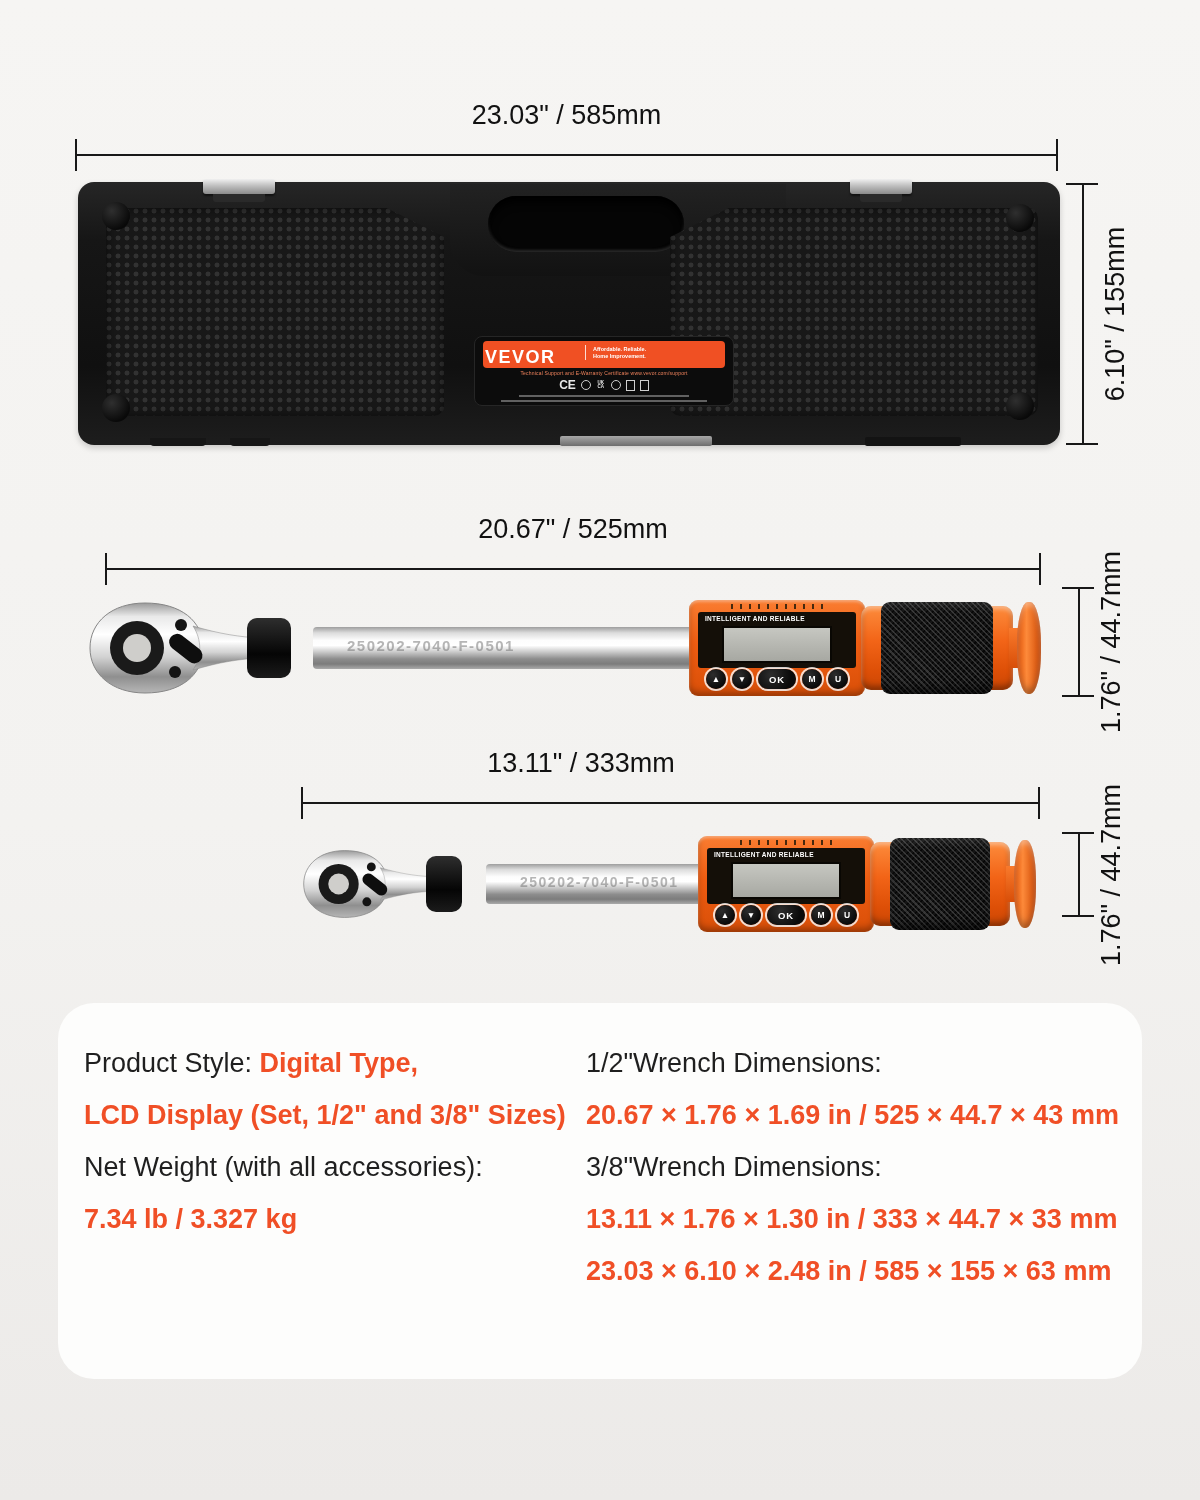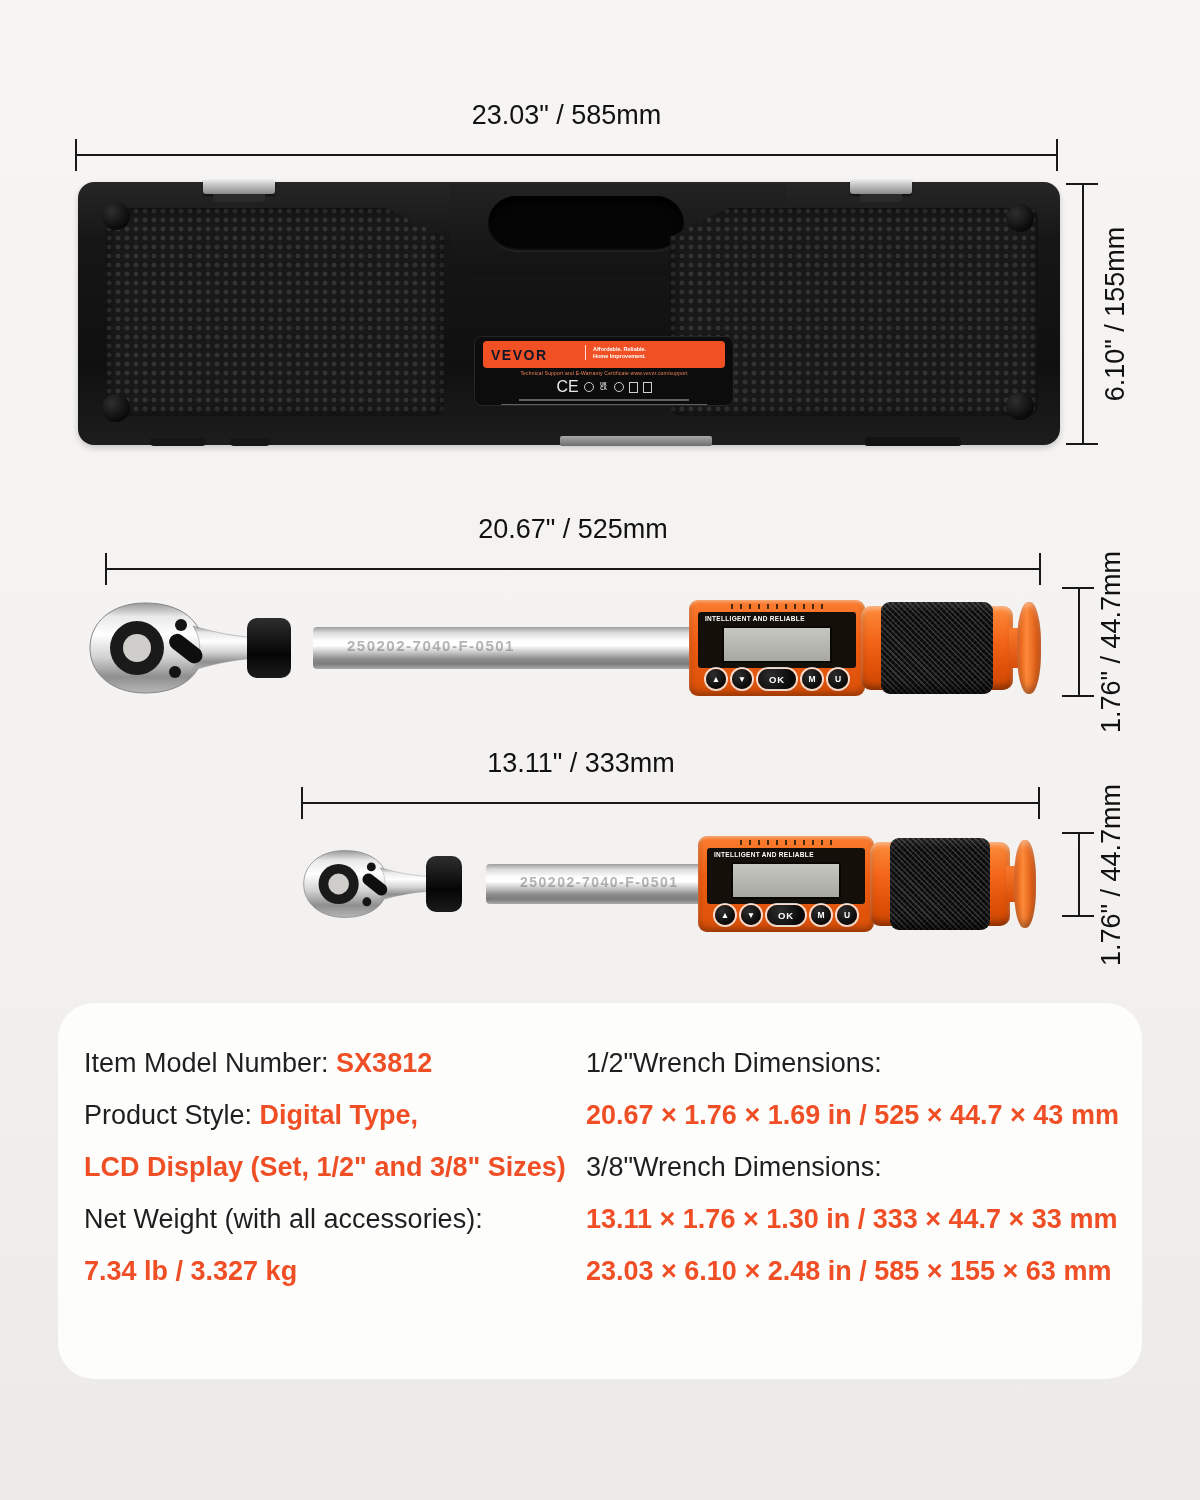--- a/index.html
+++ b/index.html
@@ -46,26 +46,26 @@
     background:radial-gradient(circle at 35% 32%,#2f2f2f,#090909 72%);}
   .hinge{position:absolute;left:482px;top:254px;width:152px;height:10px;border-radius:2px;
     background:linear-gradient(180deg,#a8a8a8,#6d6d6d);}
   .hinge-dark{position:absolute;left:787px;top:255px;width:96px;height:9px;background:#131313;border-radius:2px;}
   .foot{position:absolute;top:256px;height:8px;background:#161616;border-radius:0 0 4px 4px;}
   .foot.f1{left:72px;width:56px;} .foot.f2{left:152px;width:40px;}
   
   .brand-label{position:absolute;left:396px;top:154px;width:260px;height:70px;background:#0c0c0c;
     border:1px solid #262626;border-radius:8px;padding:4px 8px;box-sizing:border-box;overflow:hidden;}
   .label-band{position:relative;background:#f05023;border-radius:4px;height:27px;}
-  .label-brand{position:absolute;left:8px;top:6px;font-size:14px;font-weight:800;letter-spacing:1.5px;color:#0f172a;}
+  .label-brand{position:absolute;left:2px;top:6px;font-size:18px;font-weight:800;letter-spacing:1.5px;color:#ffffff;}
   .label-div{position:absolute;left:102px;top:4px;width:1px;height:15px;background:rgba(255,255,255,.8);}
   .label-tag{position:absolute;left:110px;top:5px;font-size:5.5px;font-weight:700;color:#fff;line-height:7px;white-space:pre-line;}
   .label-support{margin-top:2px;text-align:center;font-size:5px;color:#f0835c;letter-spacing:.2px;white-space:nowrap;}
   .cert-row{margin-top:2px;display:flex;align-items:center;justify-content:center;gap:5px;color:#e8e8e8;}
-  .cert-ce{font-size:16px;font-weight:400;}
+  .cert-ce{font-size:12px;font-weight:700;}
   .cert-dot{width:8px;height:8px;border:1px solid #cfcfcf;border-radius:50%;}
   .cert-sq{width:7px;height:9px;border:1px solid #cfcfcf;}
   .cert-ukca{width:10px;font-size:4.5px;line-height:4.5px;font-weight:700;text-align:center;}
   .micro{height:2.5px;background:#7d7d7d;opacity:.75;margin:2.5px auto 0;}
   .micro.m1{width:170px;} .micro.m2{width:206px;} .micro.m3{width:184px;}
   
   .wrench{position:absolute;}
   .collar{position:absolute;border-radius:10px;background:linear-gradient(180deg,#2e2e2e,#050505 60%,#1b1b1b);}
   .shaft{position:absolute;border-radius:4px;
     background:linear-gradient(180deg,#9e9e9e 0%,#dcdcdc 14%,#fdfdfd 32%,#ffffff 44%,#cfcfcf 58%,#8d8d8d 76%,#7c7c7c 88%,#aaaaaa 100%);margin-left:28px;}
@@ -277,24 +277,20 @@
 <div class="vdim" style="left:1066px;top:832px;height:85px;">
   <div class="tick t"></div>
   <div class="line"></div>
   <div class="tick b"></div>
   <div class="lab">1.76" / 44.7mm</div>
 </div>
 
 <div class="specs">
   <div class="col left">
     <div class="spec-row">
-        <span class="k">Item Model Number: </span>
-        <span class="v">SX3812</span>
-      </div>
-    <div class="spec-row">
         <span class="k">Product Style: </span>
         <span class="v">Digital Type,</span>
       </div>
     <div class="spec-row">
         <span class="k"></span>
         <span class="v">LCD Display (Set, 1/2" and 3/8" Sizes)</span>
       </div>
     <div class="spec-row">
         <span class="k">Net Weight (with all accessories):</span>
         <span class="v"></span>

